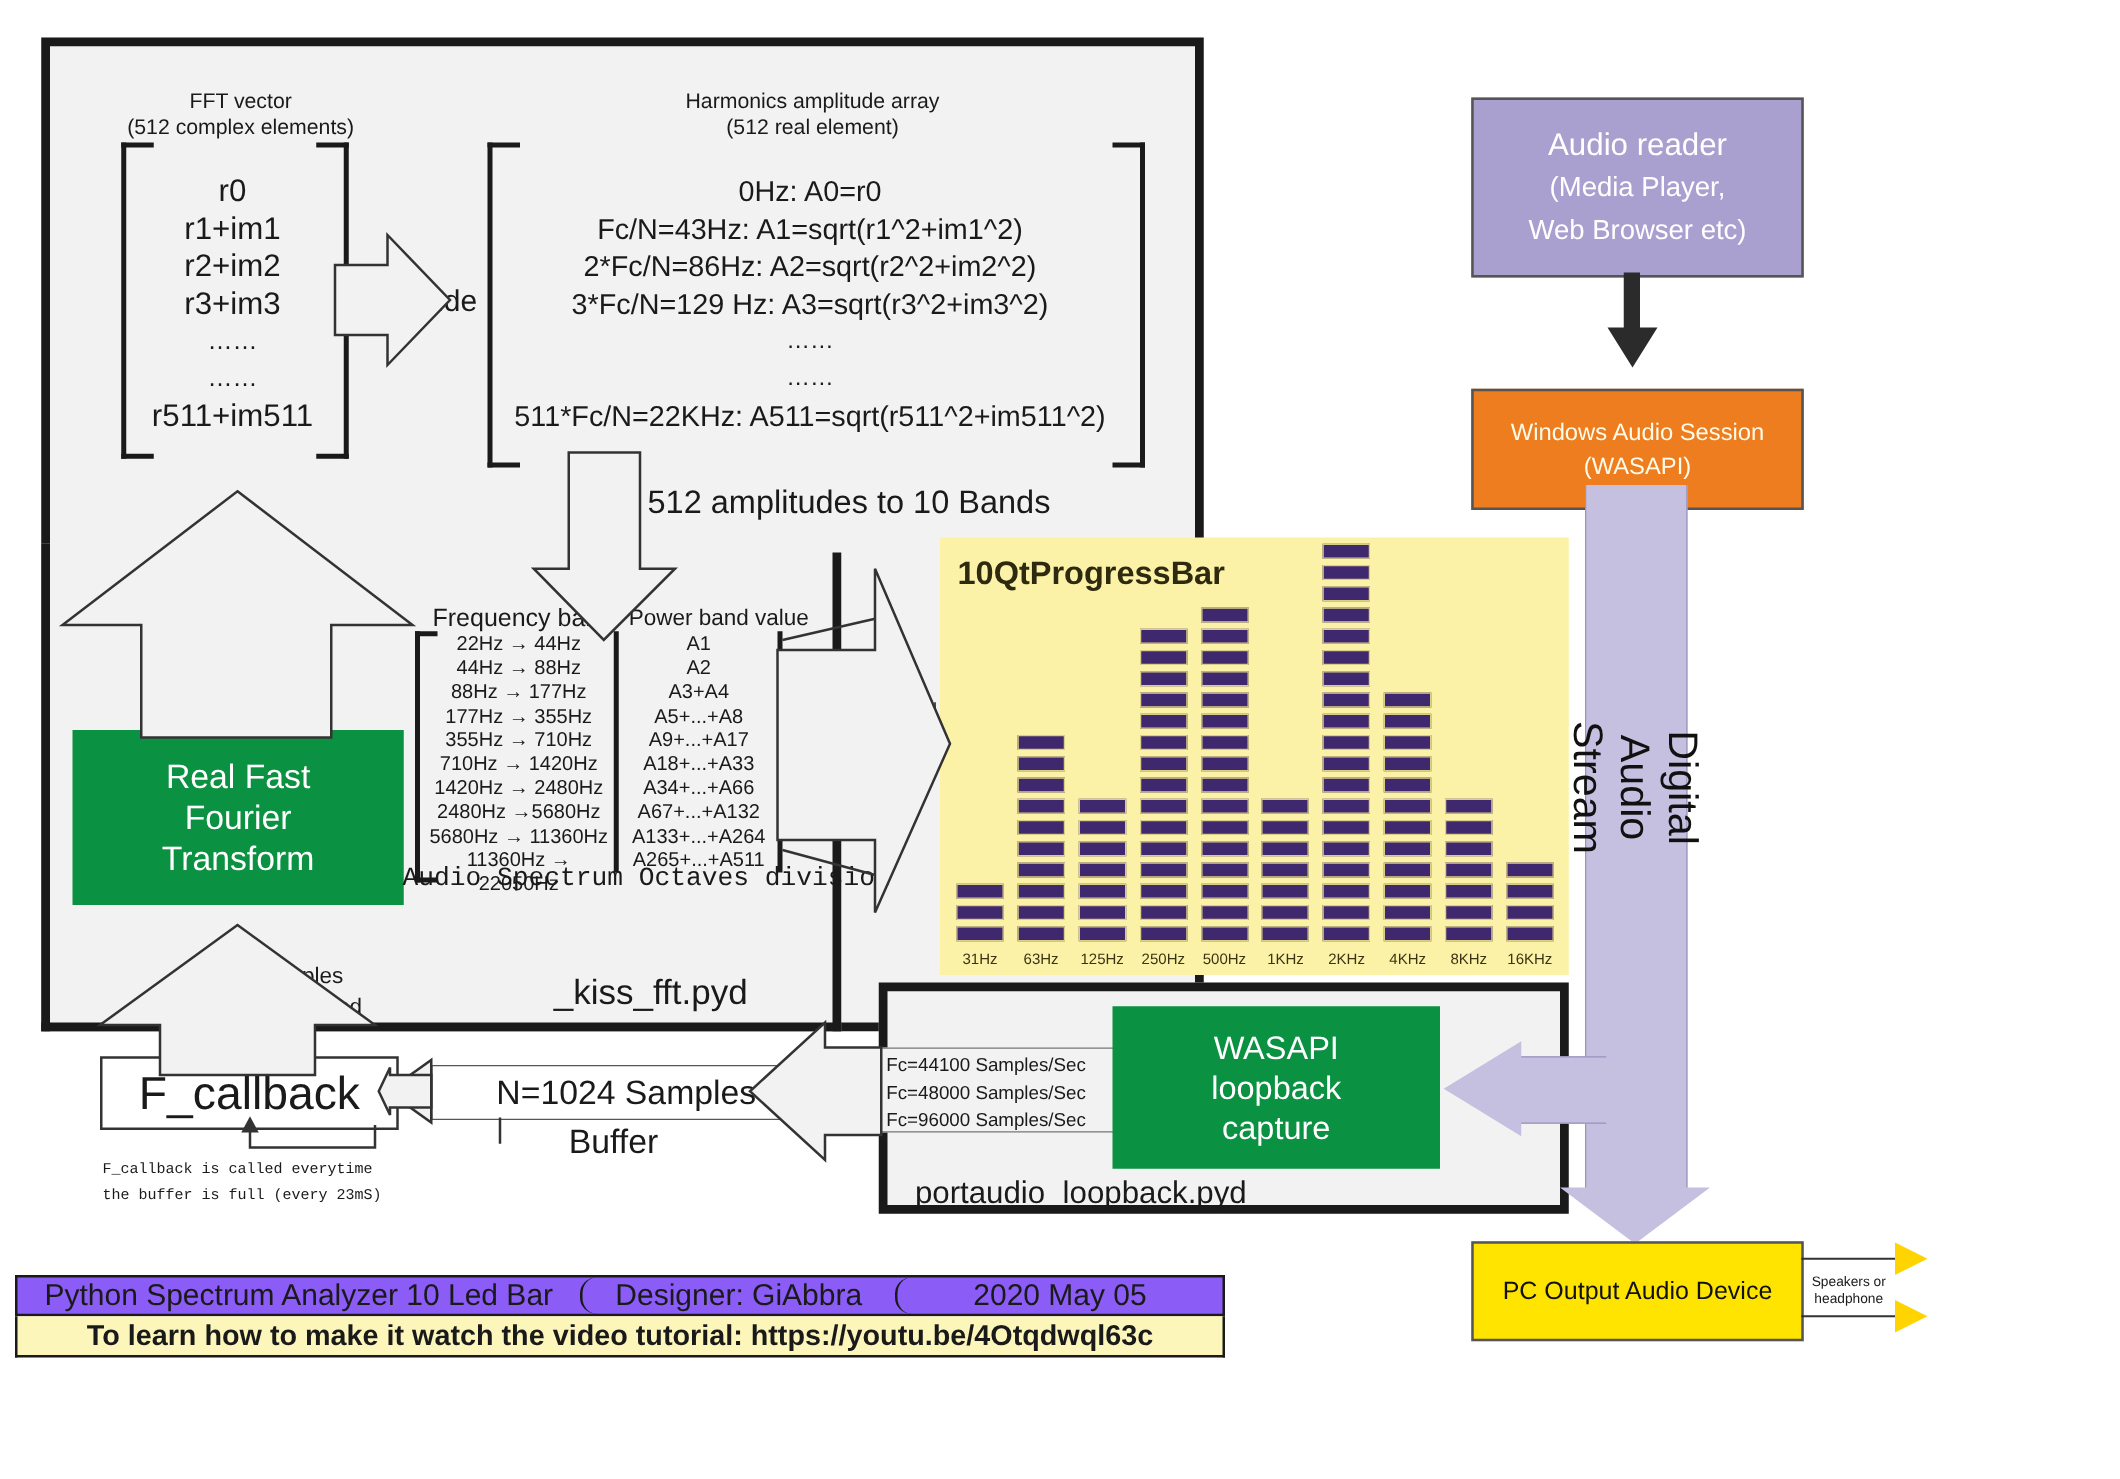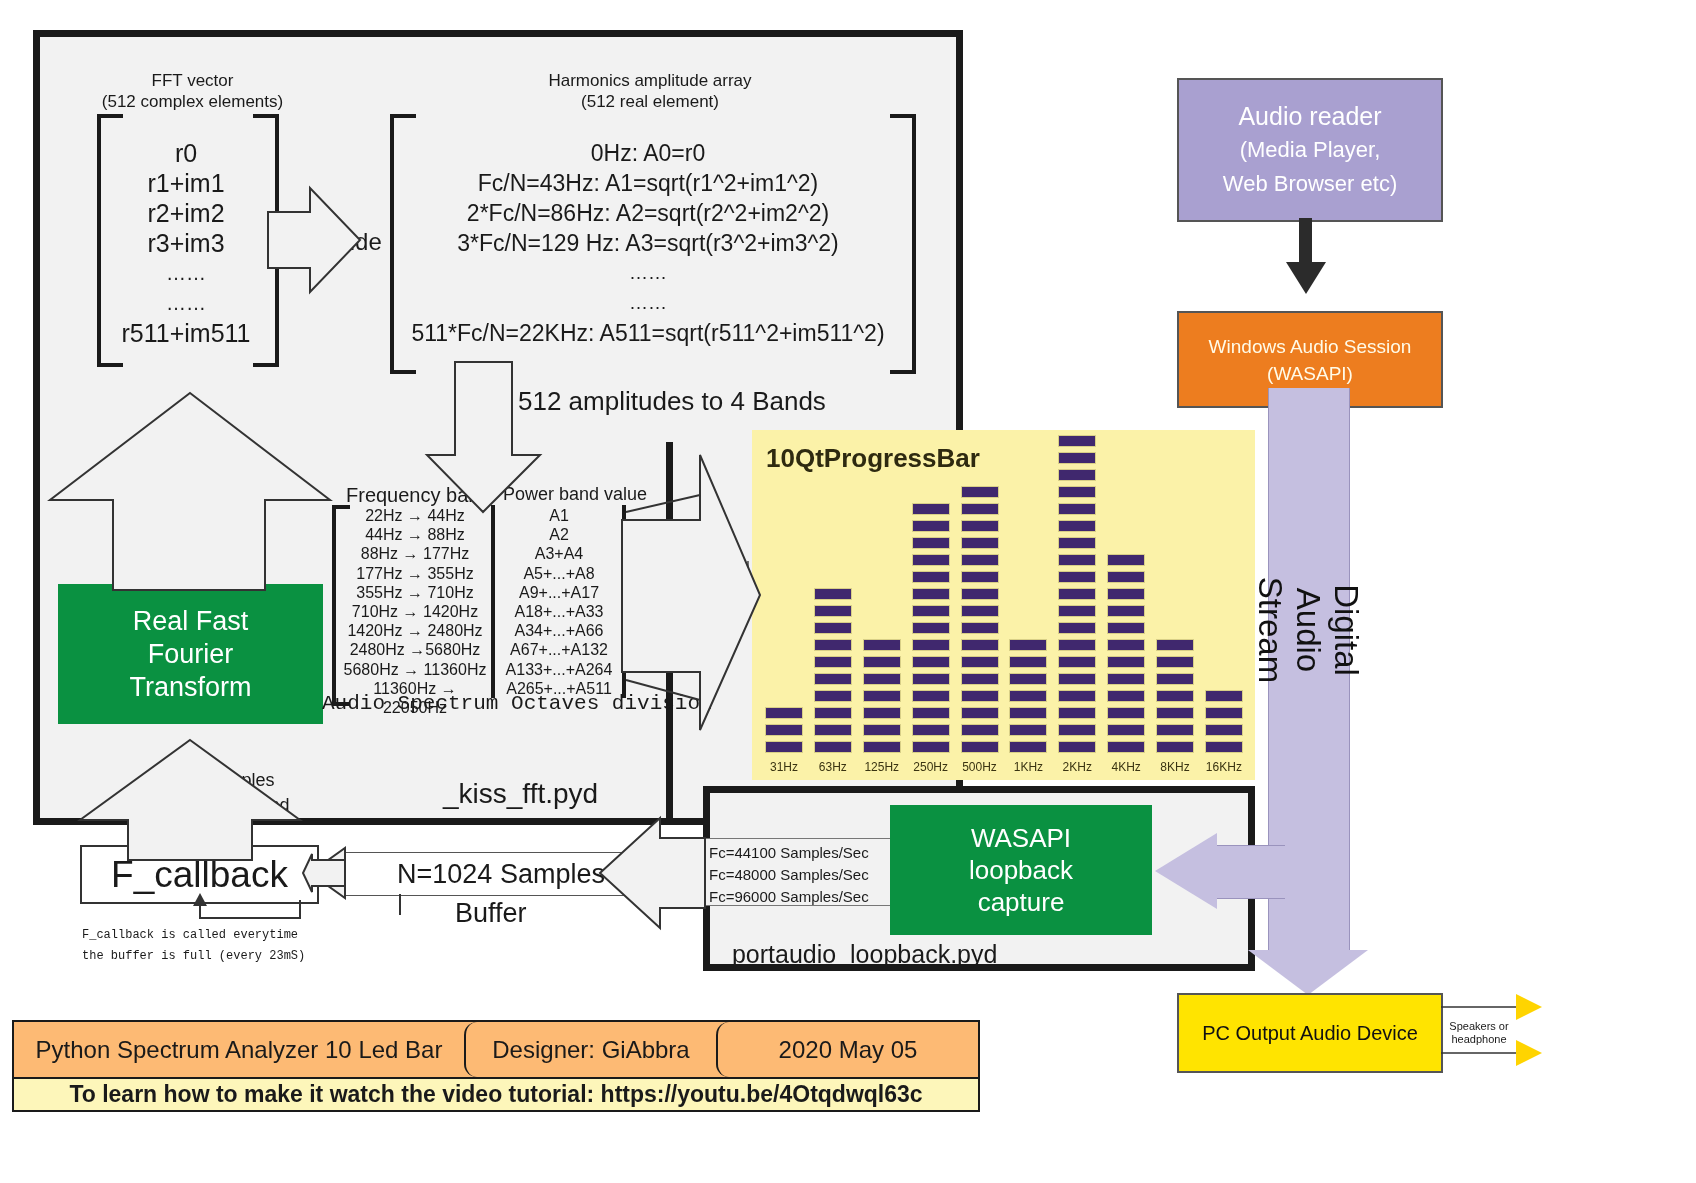--- a/index.html
+++ b/index.html
@@ -84,21 +84,21 @@
   #f-callback{left:80px;top:845px;width:235px;height:55px;background:#fff;
         border:2px solid #333;font-size:37px;}
   #n-samples{left:345px;top:852px;width:310px;height:42px;background:#fff;
         border:1px solid #555;font-size:27px;}
   #buffer-lbl{left:455px;top:898px;font-size:27px;}
 
   .note{font-size:12px;line-height:21px;font-family:Liberation Mono, monospace;}
 
   
   #titleblock{left:12px;top:1020px;width:968px;height:74px;}
-  .tbrow1{display:flex;height:59px;border:2px solid #1a1a1a;box-sizing:border-box;background:#fdba74;}
+  .tbrow1{display:flex;height:33px;border:2px solid #1a1a1a;box-sizing:border-box;background:#8b5cf6;}
   .tbcell{display:flex;align-items:center;justify-content:center;font-size:24px;}
   .tbcell + .tbcell{border-left:2px solid #1a1a1a;border-radius:13px;}
   #tb-t1{width:450px;} #tb-t2{width:250px;} #tb-t3{flex:1;}
   .tbrow2{height:33px;border:2px solid #1a1a1a;border-top:none;background:#fdf6ba;
           display:flex;align-items:center;justify-content:center;
           font-size:23px;font-weight:bold;color:#1a1a1a;box-sizing:border-box;}
   .spk{position:absolute;width:0;height:0;border-top:13px solid transparent;
        border-bottom:13px solid transparent;border-left:26px solid #ffd400;}
   #spk-label{left:1448px;top:1020px;width:62px;font-size:11px;line-height:13px;text-align:center;}
 
@@ -139,21 +139,21 @@
   <div>Fc/N=43Hz: A1=sqrt(r1^2+im1^2)</div>
   <div>2*Fc/N=86Hz: A2=sqrt(r2^2+im2^2)</div>
   <div>3*Fc/N=129 Hz: A3=sqrt(r3^2+im3^2)</div>
   <div style="font-size:19px">……</div>
   <div style="font-size:19px">……</div>
   <div>511*Fc/N=22KHz: A511=sqrt(r511^2+im511^2)</div>
 </div>
 
 <div class="abs" style="left:275px;top:228px;font-size:24px;">Amplitude</div>
 
-<div class="abs" style="left:518px;top:386px;font-size:26px;">512 amplitudes to 4 Bands</div>
+<div class="abs" style="left:518px;top:386px;font-size:26px;">512 amplitudes to 10 Bands</div>
 
 <div class="abs" style="left:112px;top:463px;font-size:19px;line-height:26px;">
   <div>One vector of 512</div>
   <div>complex elements</div>
   <div>every 23mSecond</div>
 </div>
 
 <div class="abs" style="left:132px;top:768px;font-size:18px;line-height:25px;text-align:center;width:170px;">
   <div>1024 Samples</div>
   <div>every 23mSecond</div>

